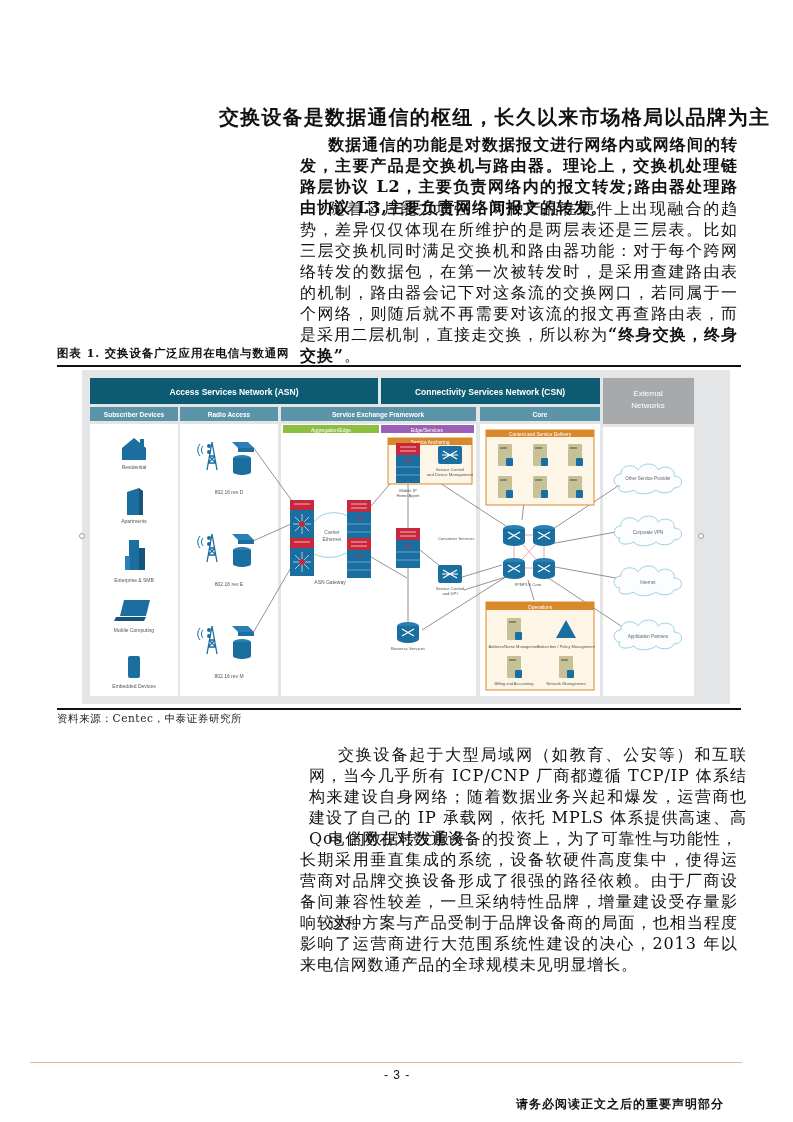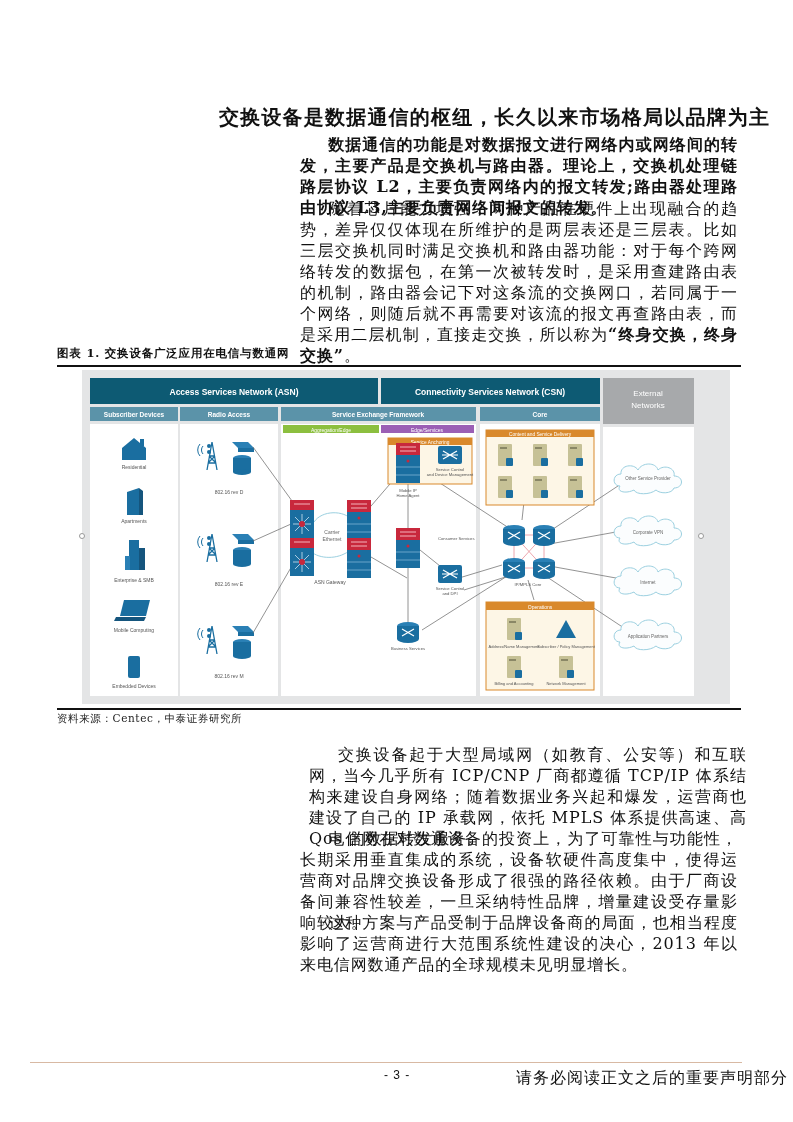--- a/index.html
+++ b/index.html
@@ -22,21 +22,21 @@
   .diagram { position: absolute; left: 82px; top: 370px; width: 648px; height: 334px; background: #e4e5e6; border-radius: 0; }
   .diagram svg { position: absolute; left: 0; top: 0; }
   .scroll-dot { position: absolute; width: 6px; height: 6px; border: 1px solid #999; border-radius: 50%; background: #fff; }
 
   .p2 { top: 744px; margin-left: 9px; }
   .p3 { top: 828px; }
   .p4 { top: 912px; }
 
   .footer-rule { position: absolute; left: 30px; top: 1062px; width: 712px; height: 1px; background: #d8b9a3; }
   .page-num { position: absolute; left: 384px; top: 1068px; font-family: "Liberation Sans", sans-serif; font-size: 12px; letter-spacing: 1px; }
-  .disclaimer { position: absolute; left: 516px; top: 1068px; font-size: 16px; font-weight: normal; letter-spacing: 1px; }
+  .disclaimer { position: absolute; left: 516px; top: 1096px; font-size: 12px; font-weight: bold; letter-spacing: 1px; }
 </style>
 </head>
 <body>
 
 <div class="title">交换设备是数据通信的枢纽，长久以来市场格局以品牌为主</div>
 
 <div class="para lead"><span class="indent"></span><span>数据通信的功能是对数据报文进行网络内或网络间的转发，主要产品是交换机与路由器。理论上，交换机处理链路层协议 L2，主要负责网络内的报文转发;路由器处理路由协议 L3,主要负责网络间报文的转发。</span></div>
 
 <div class="para p1"><span class="indent"></span><span>随着芯片能力增强，两种产品在硬件上出现融合的趋势，差异仅仅体现在所维护的是两层表还是三层表。比如三层交换机同时满足交换机和路由器功能：对于每个跨网络转发的数据包，在第一次被转发时，是采用查建路由表的机制，路由器会记下对这条流的交换网口，若同属于一个网络，则随后就不再需要对该流的报文再查路由表，而是采用二层机制，直接走交换，所以称为</span><span class="em">“终身交换，终身交换”</span><span>。</span></div>
 

